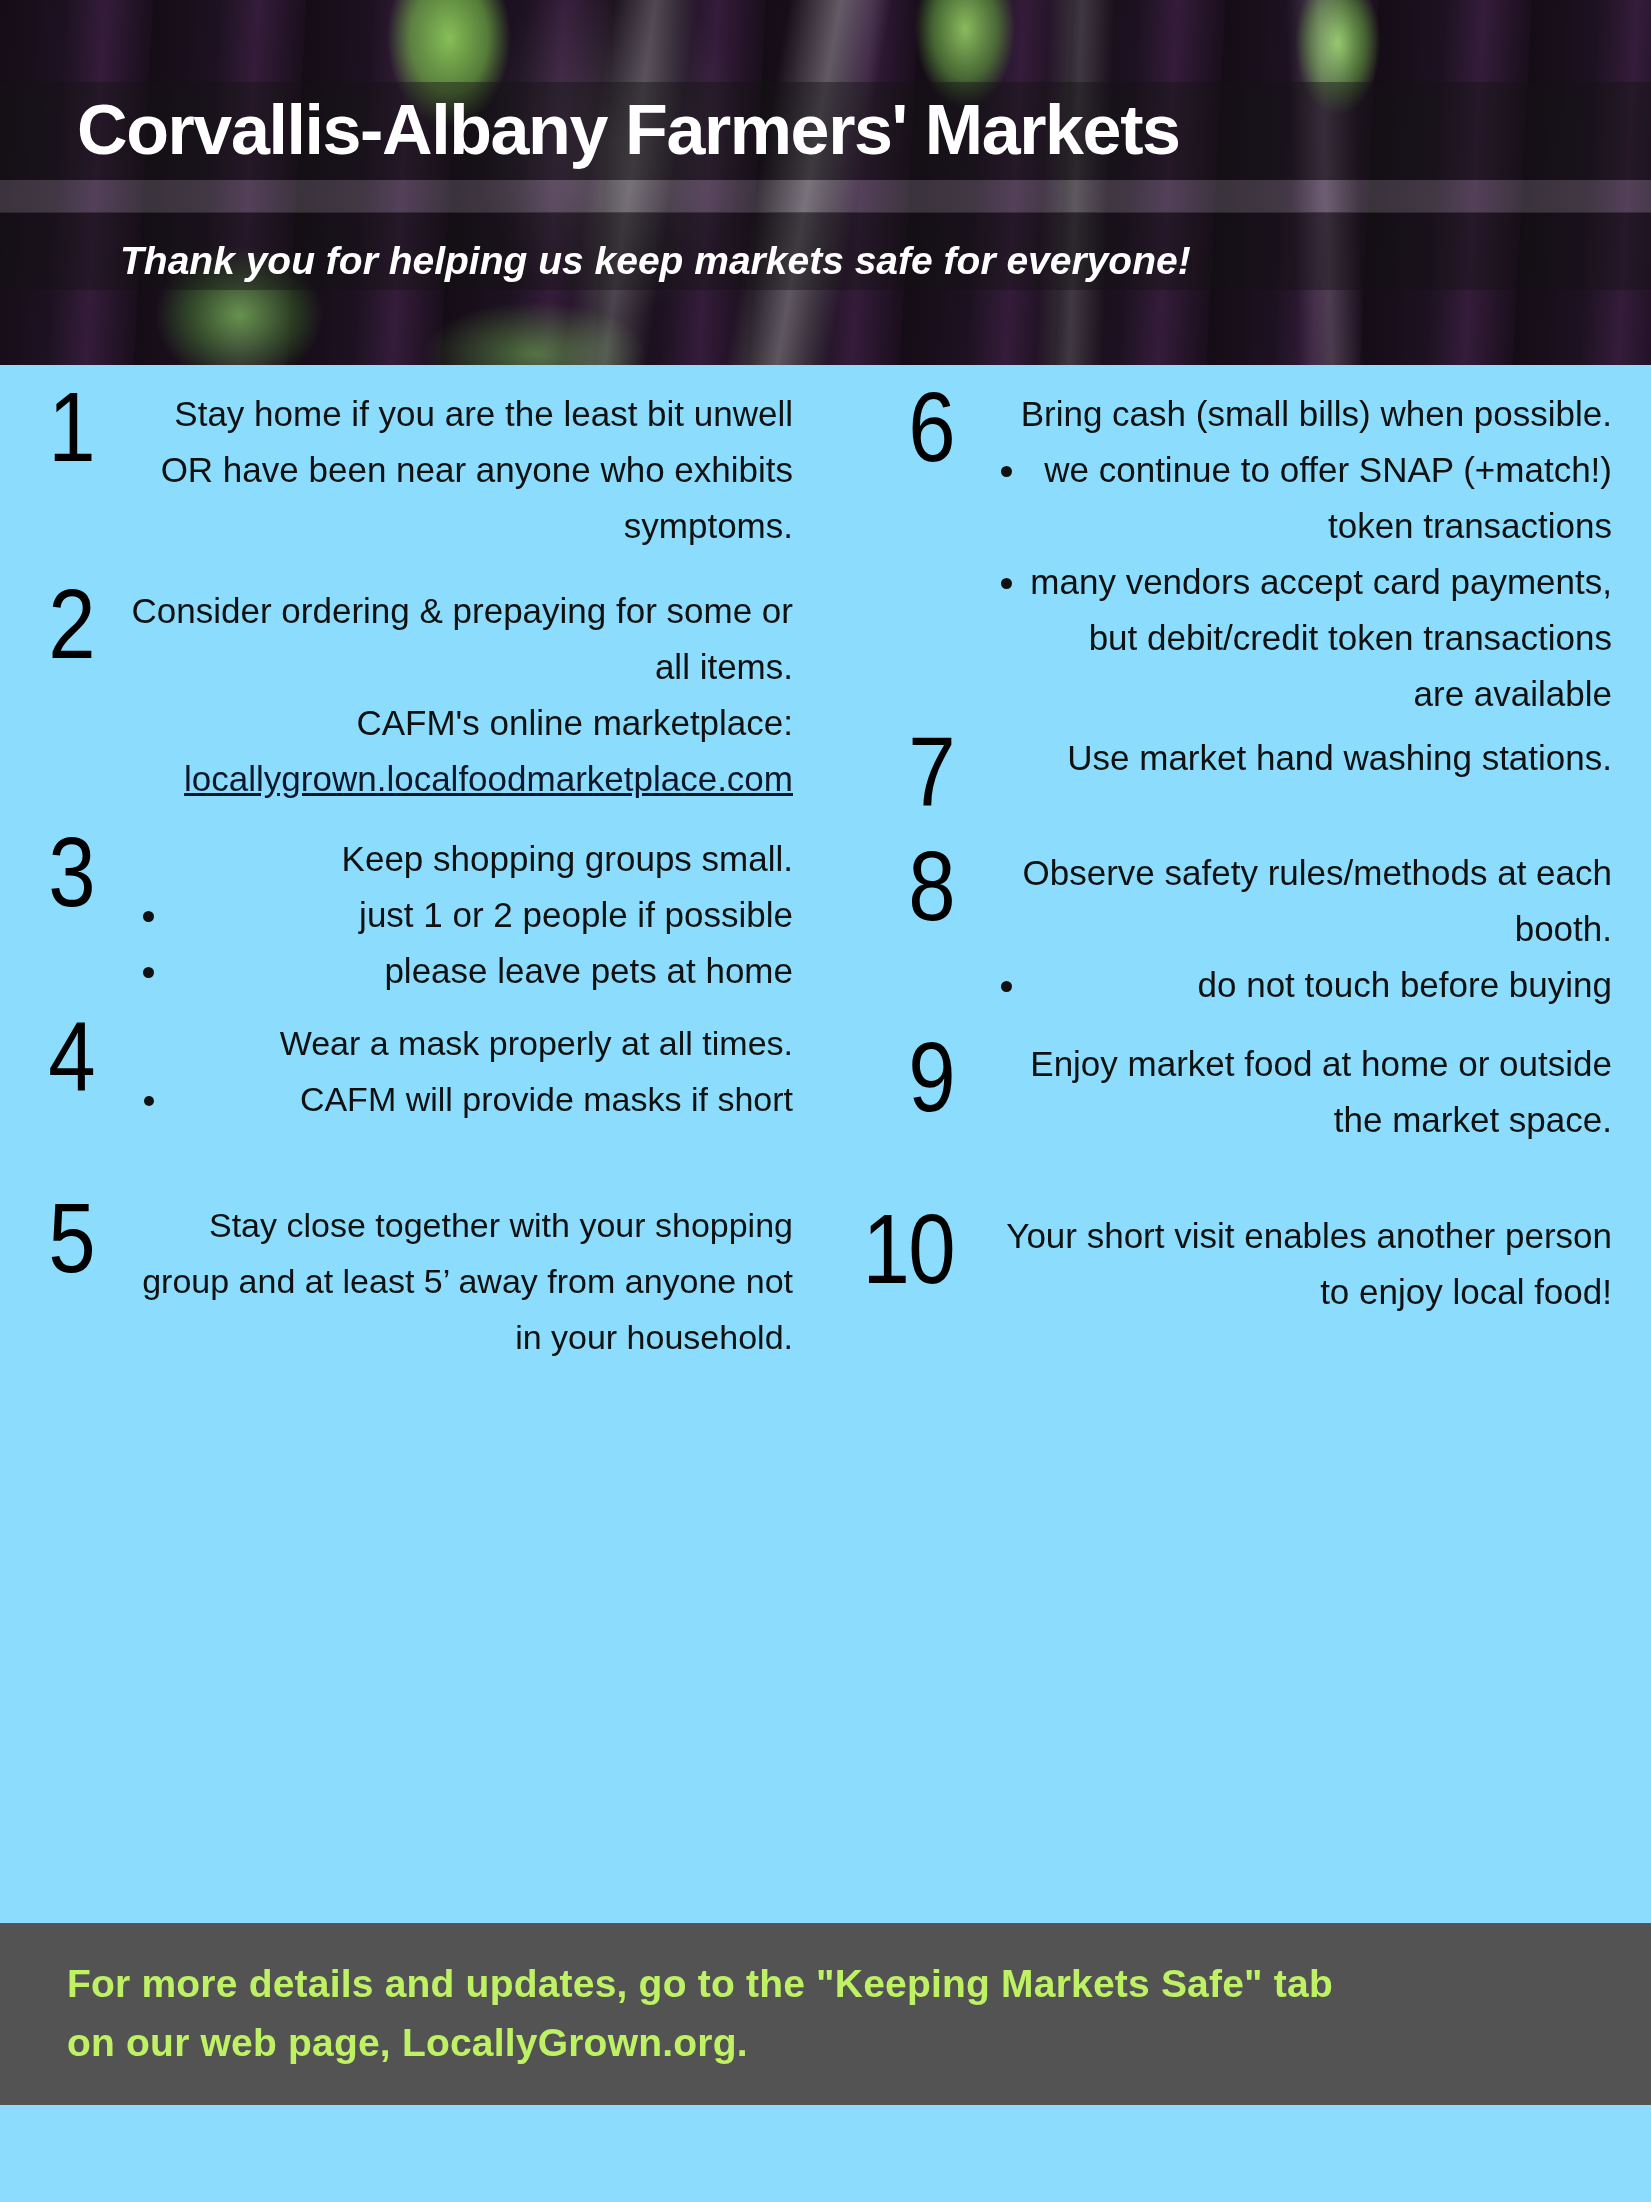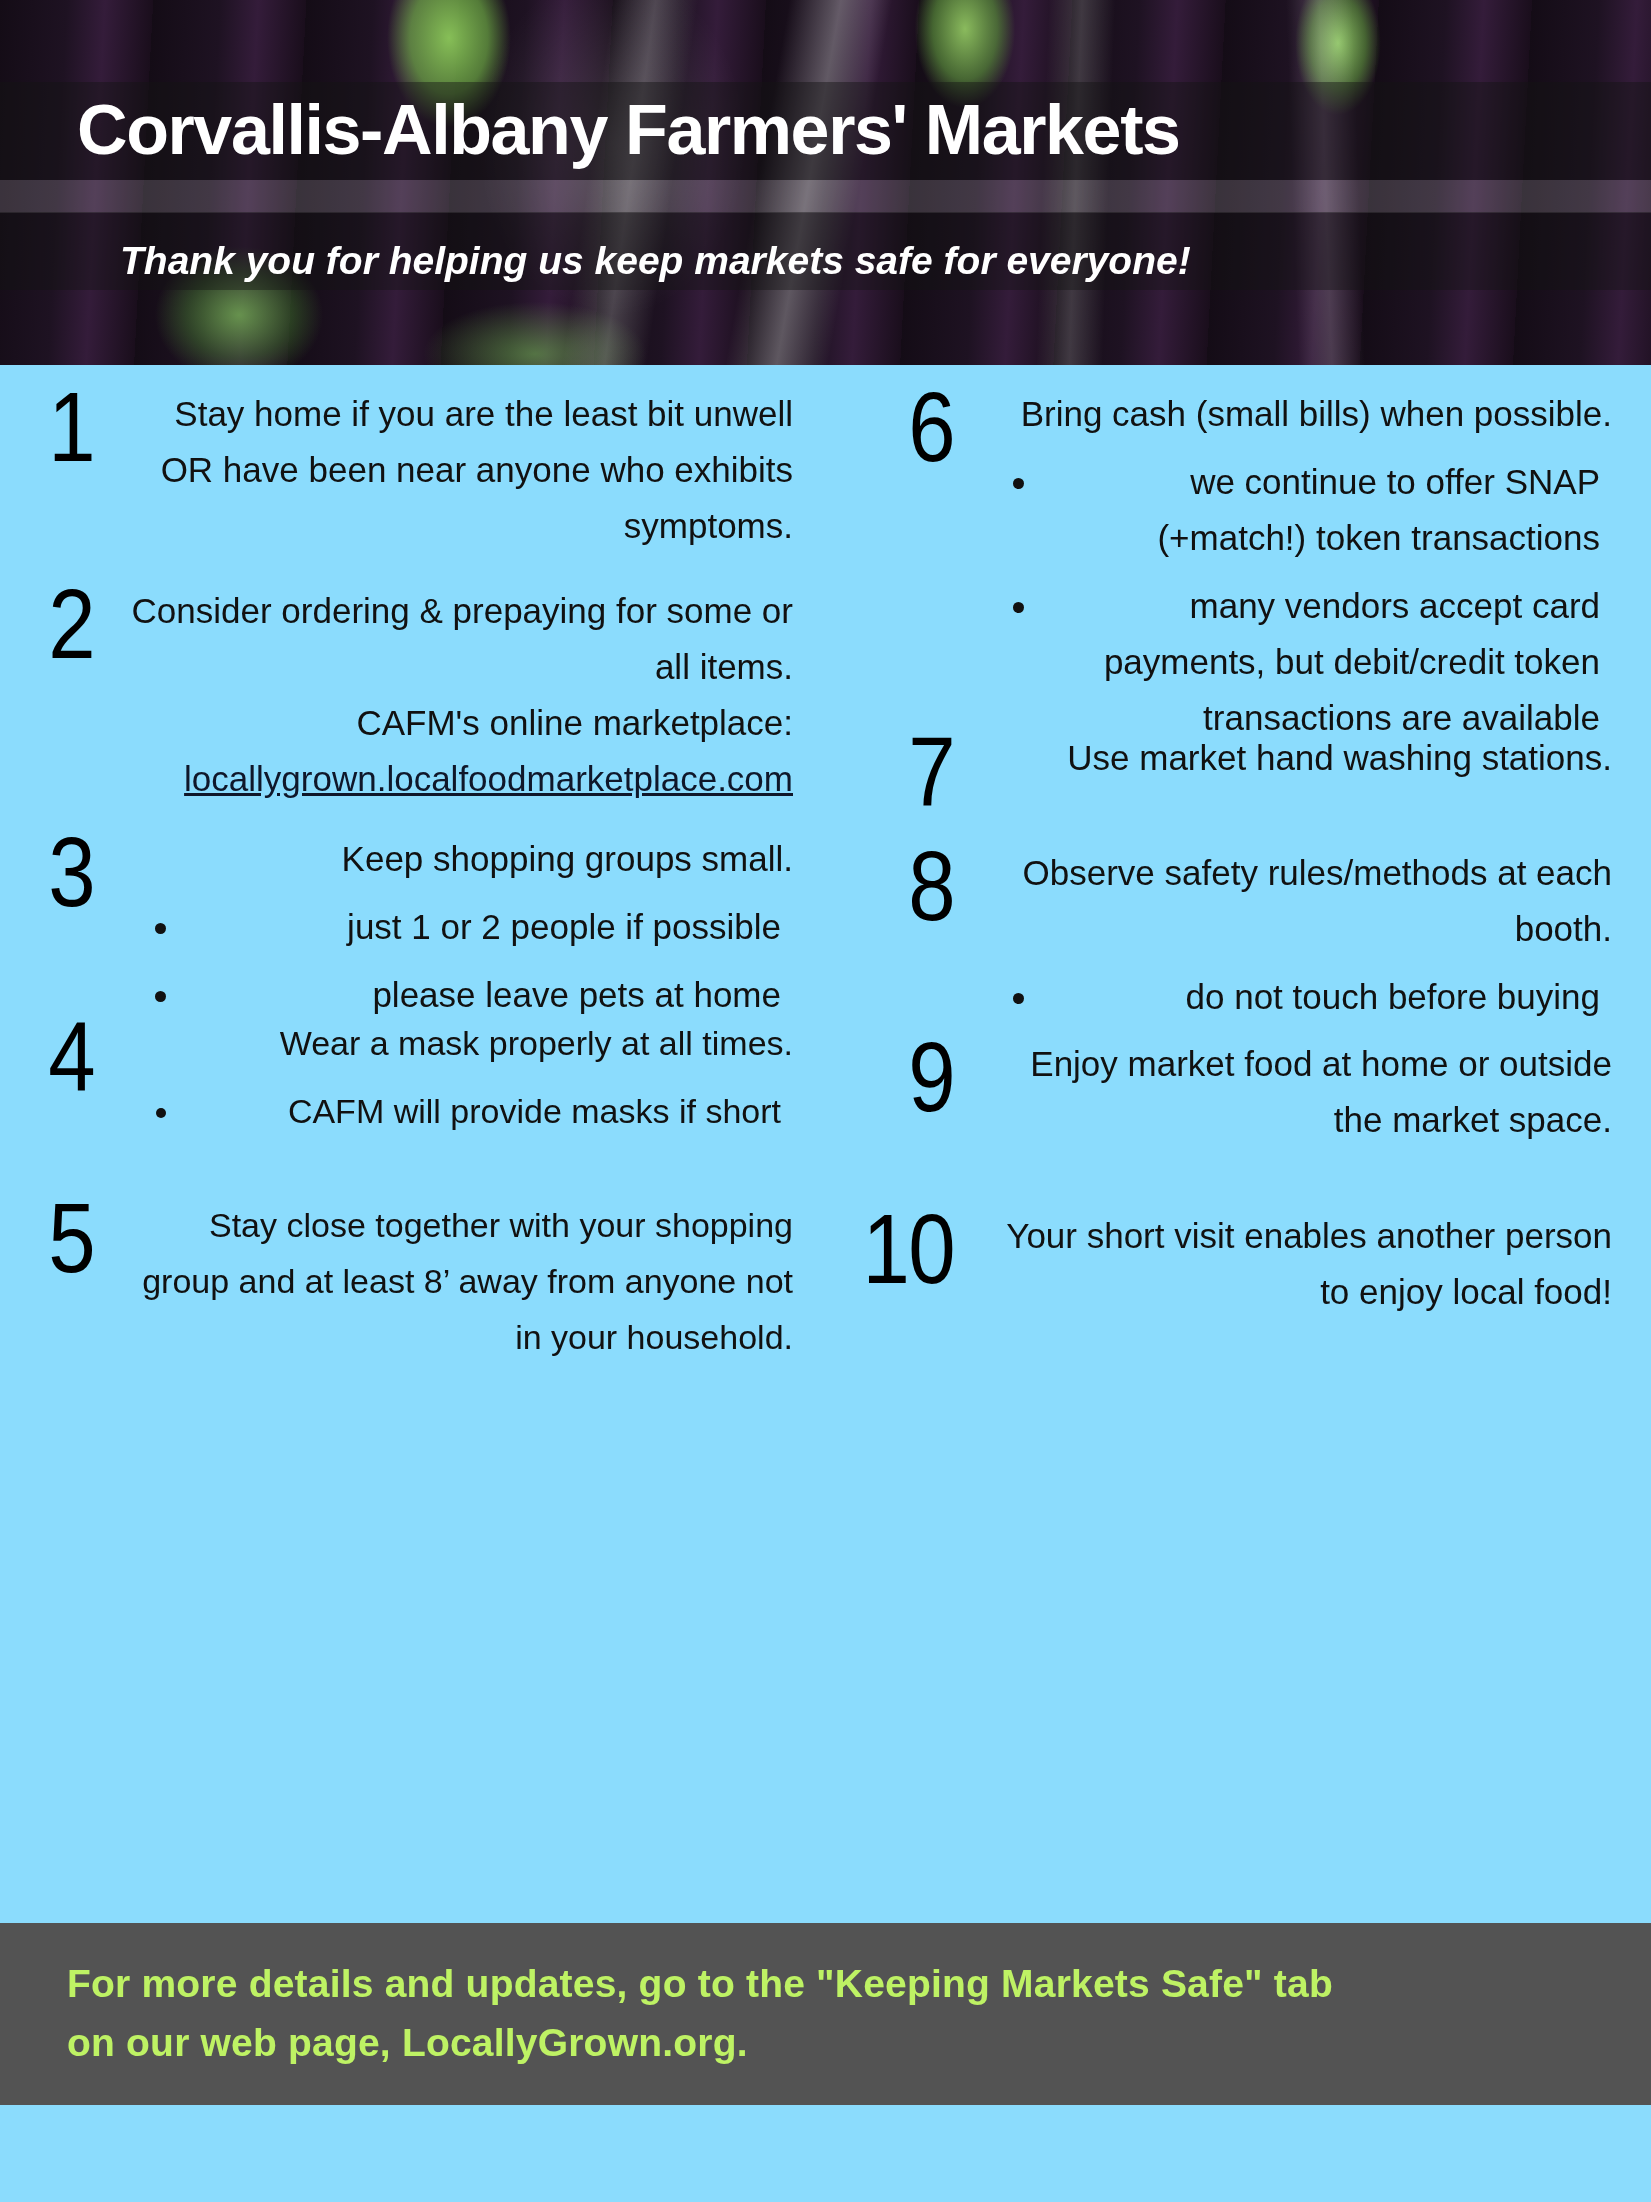--- a/index.html
+++ b/index.html
@@ -162,21 +162,21 @@
   .tip-link {
     text-decoration: underline;
     color: #0f172a;
   }
   ul.tip-bullets {
     margin: 0;
     padding-left: 52px;
     list-style: disc;
   }
   ul.tip-bullets li {
-    margin: 12px;
+    margin: 0;
     padding: 0;
   }
 
   
   #tip-1  { left: 19px;  top: 21px;  width: 774px; }
   #tip-2  { left: 19px;  top: 218px; width: 774px; }
   #tip-3  { left: 19px;  top: 466px; width: 774px; }
   #tip-4  { left: 19px;  top: 650px; width: 774px; }
   #tip-5  { left: 19px;  top: 832px; width: 774px; }
 
@@ -268,21 +268,21 @@
         <p class="tip-head">Wear a mask properly at all times.</p>
         <ul class="tip-bullets">
           <li>CAFM will provide masks if short</li>
         </ul>
       </div>
     </div>
 
     <div class="tip" id="tip-5">
       <div class="tip-num">5</div>
       <div class="tip-body">
-        <p class="tip-head">Stay close together with your shopping group and at least 8’ away from anyone not in your household.</p>
+        <p class="tip-head">Stay close together with your shopping group and at least 5’ away from anyone not in your household.</p>
       </div>
     </div>
 
   </div>
 
   <div class="col col-right">
 
     <div class="tip" id="tip-6">
       <div class="tip-num">6</div>
       <div class="tip-body">

